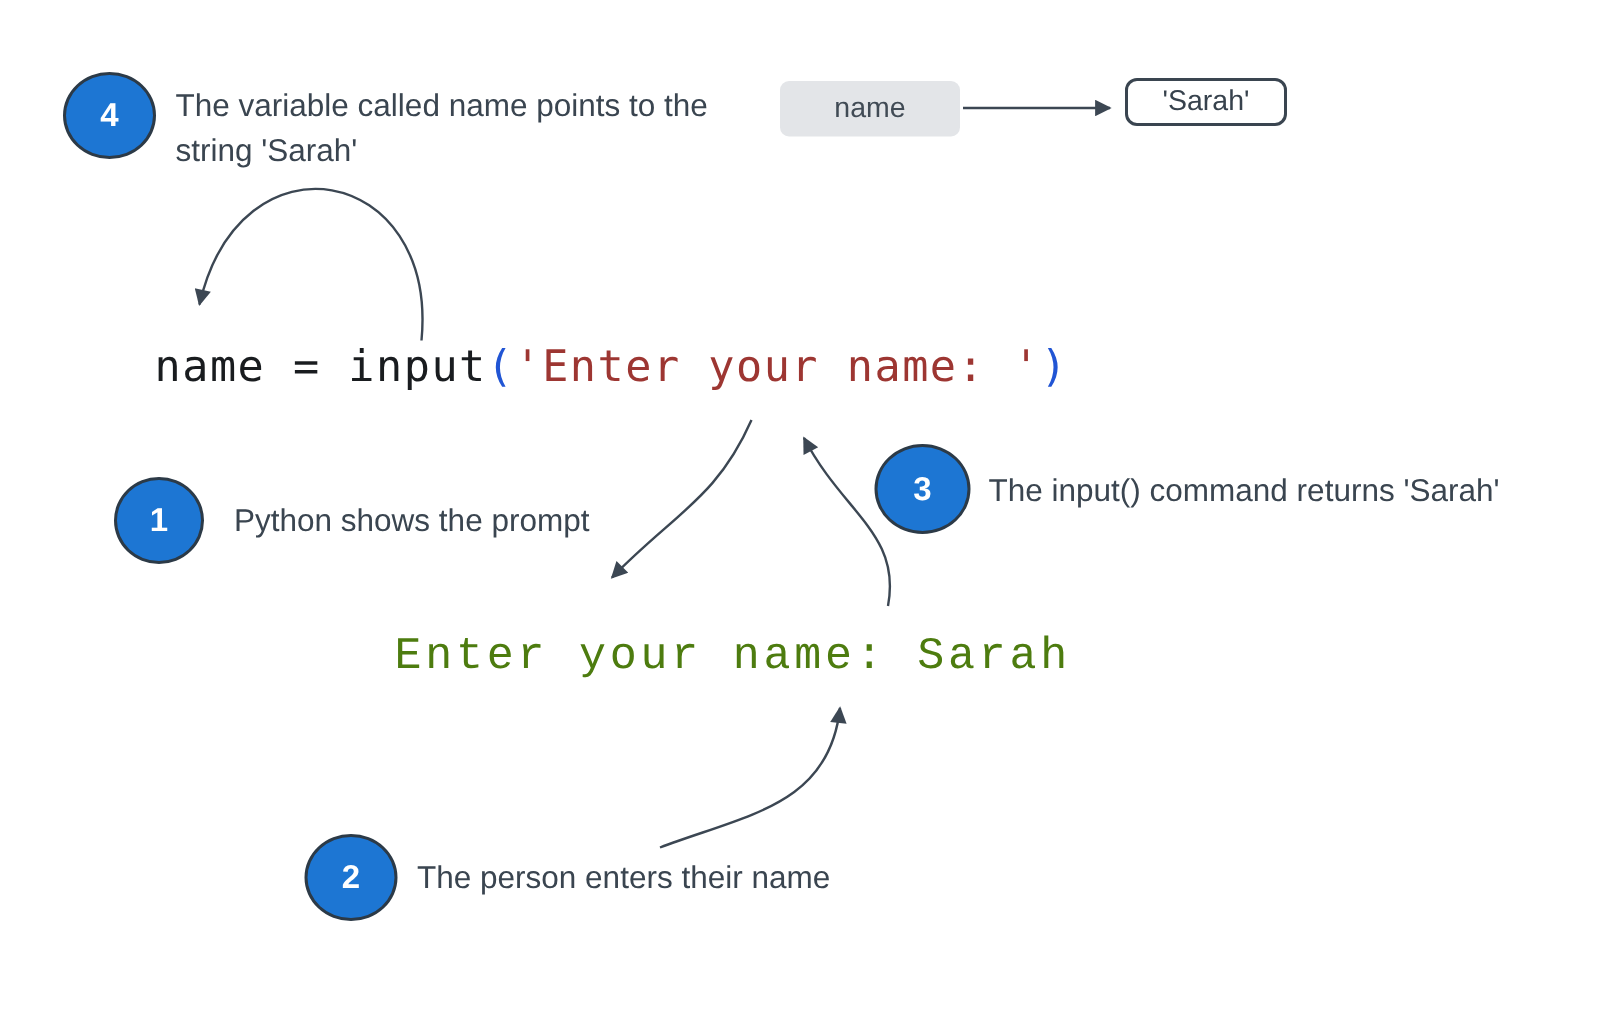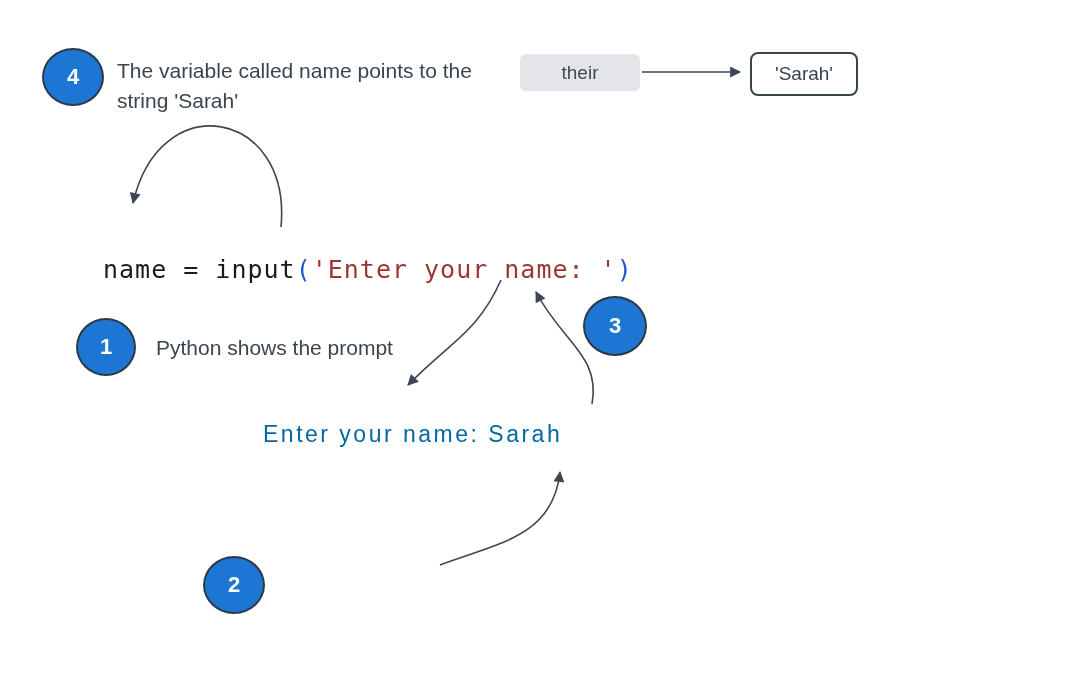--- a/index.html
+++ b/index.html
@@ -55,51 +55,50 @@
     display: flex;
     align-items: center;
     justify-content: center;
     font-size: 19px;
     color: #414b55;
     z-index: 2;
   }
   .value-box {
     position: absolute;
     left: 750px; top: 52px;
-    width: 108px; height: 44px;
+    width: 108px; height: 32px;
     background: #ffffff;
     border: 2px solid #3a4550;
     border-radius: 8px;
     display: flex;
     align-items: center;
     justify-content: center;
     font-size: 19px;
     color: #37424d;
     box-sizing: border-box;
     z-index: 2;
   }
   .code-line {
     position: absolute;
     left: 103px; top: 227px;
     font-family: "DejaVu Sans Mono", monospace;
-    font-size: 25px;
+    font-size: 29px;
     letter-spacing: 1px;
     white-space: pre;
     color: #191c1f;
     z-index: 2;
-    margin-top: 28px;
   }
   .terminal-line {
     position: absolute;
     left: 263px; top: 421px;
-    font-family: Liberation Sans, sans-serif;
-    font-size: 23px;
+    font-family: Liberation Mono, monospace;
+    font-size: 30px;
     letter-spacing: 2.5px;
     white-space: pre;
-    color: #0369a1;
+    color: #4d7c0f;
     z-index: 2;
   }
 </style>
 </head>
 <body>
 
 <div class="canvas">
 
   <svg class="overlay" viewBox="0 0 1081 674" xmlns="http://www.w3.org/2000/svg">
     <defs>
@@ -113,36 +112,38 @@
     <path d="M 592 404 C 601 356, 562 342, 536 292" fill="none" stroke="#3c4753" stroke-width="1.6" marker-end="url(#ah)"></path>
     <path d="M 440 565 C 498 543, 553 537, 560 472" fill="none" stroke="#3c4753" stroke-width="1.6" marker-end="url(#ah)"></path>
   </svg>
 
   <div class="badge badge-4">
     <span>4</span>
   </div>
   <div class="note note-4">The variable called name points to the string 'Sarah'</div>
 
   <div class="var-box">
-    <span>their</span>
+    <span>name</span>
   </div>
   <div class="value-box">
     <span>'Sarah'</span>
   </div>
 
   <div class="code-line"><span style="color: rgb(25, 28, 31);">name = input</span><span style="color: rgb(33, 85, 212);">(</span><span style="color: rgb(157, 54, 50);">'Enter your name: '</span><span style="color: rgb(33, 85, 212);">)</span></div>
 
   <div class="badge badge-1">
     <span>1</span>
   </div>
   <div class="note note-1">Python shows the prompt</div>
 
   <div class="badge badge-3">
     <span>3</span>
   </div>
+  <div class="note note-3">The input() command returns 'Sarah'</div>
 
   <div class="terminal-line">Enter your name: Sarah</div>
 
   <div class="badge badge-2">
     <span>2</span>
   </div>
+  <div class="note note-2">The person enters their name</div>
 
 </div>
 
 </body></html>

